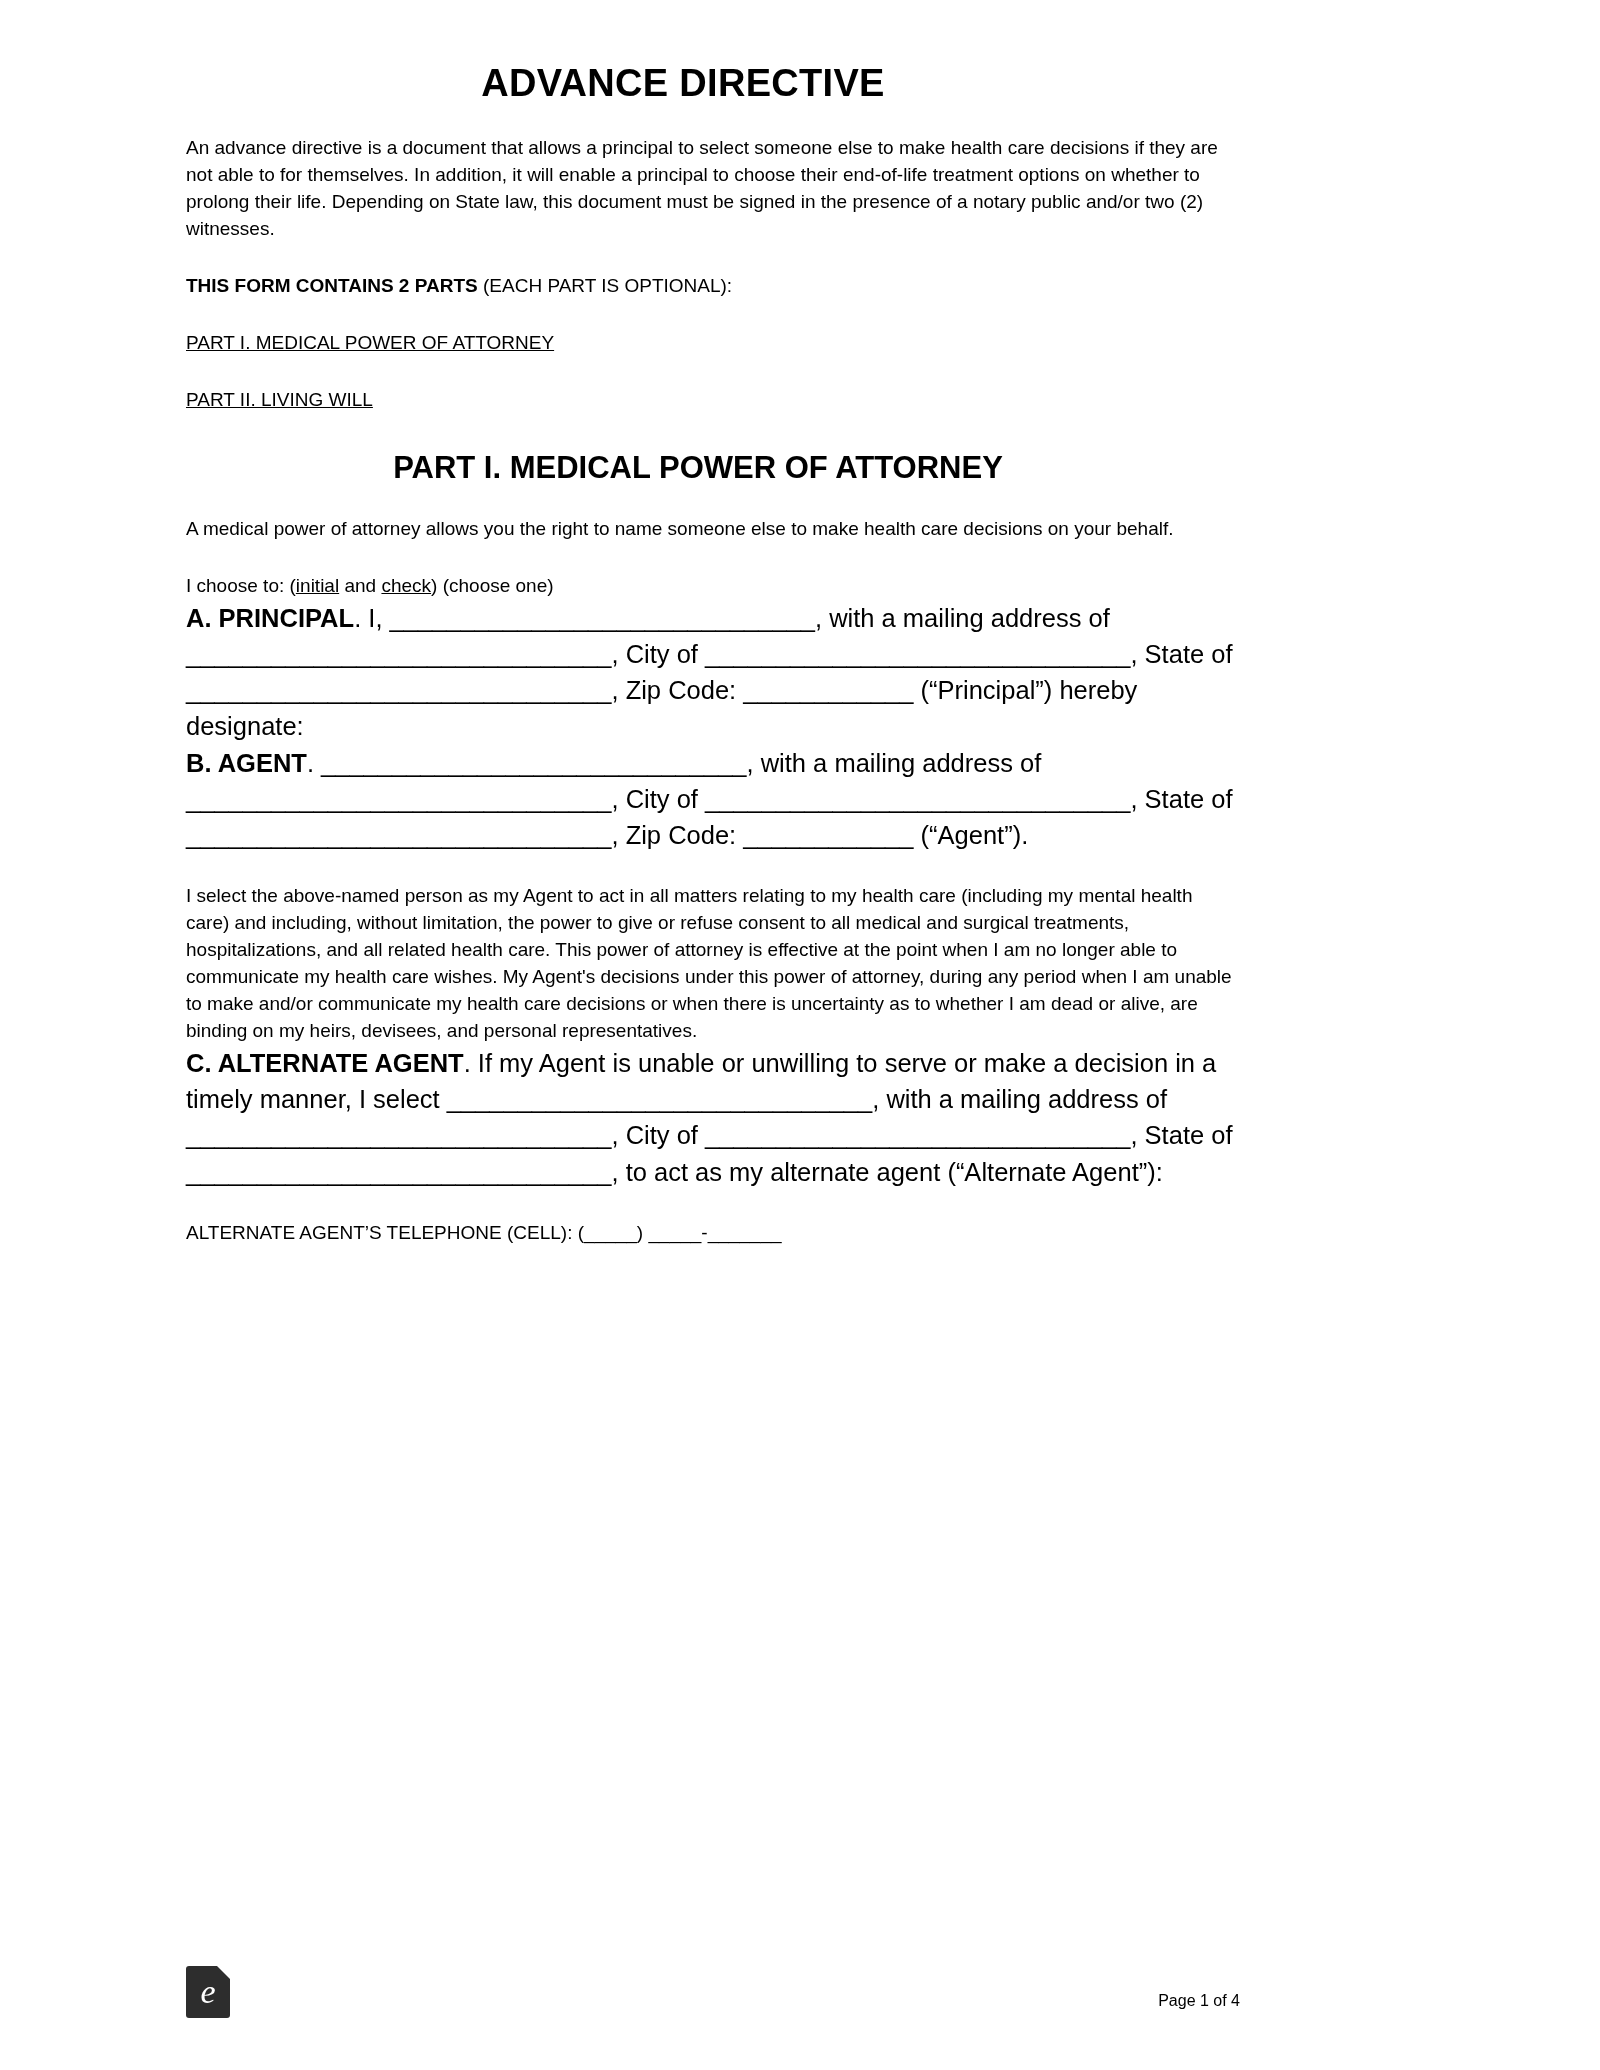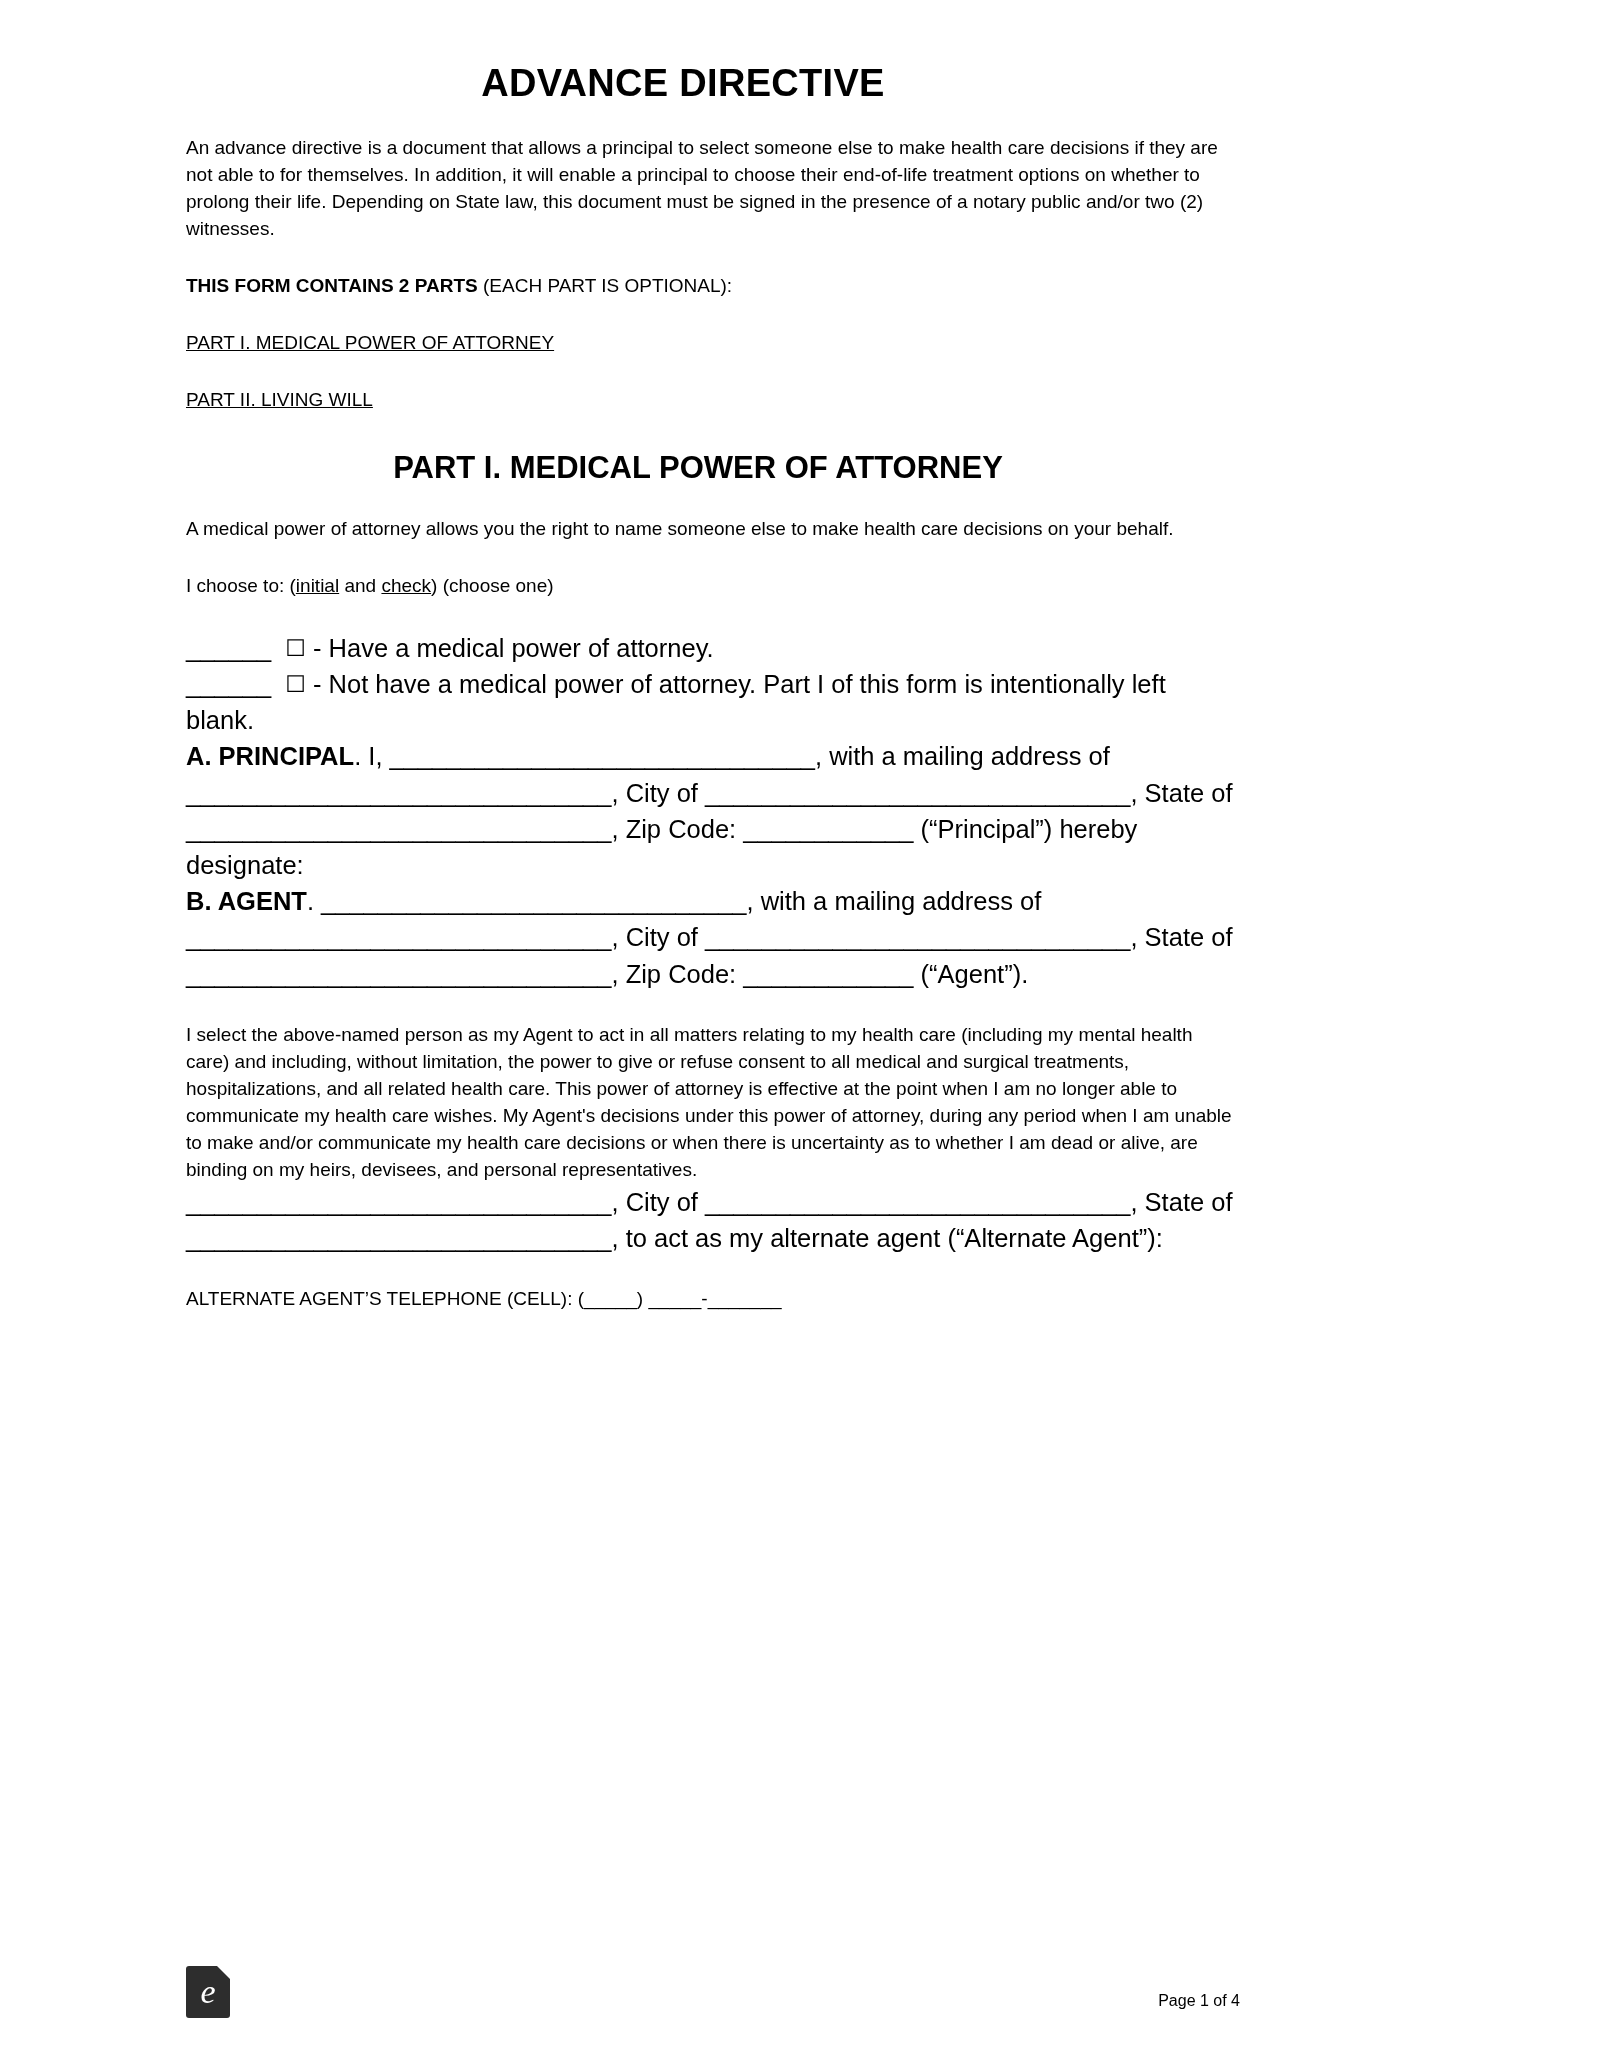--- a/index.html
+++ b/index.html
@@ -117,41 +117,38 @@
   <p class="body-text"><span class="underline">PART I.  MEDICAL POWER OF ATTORNEY</span></p>
 
   <p class="body-text"><span class="underline">PART II. LIVING WILL</span></p>
 
   <h2 class="section-head">PART I. MEDICAL POWER OF ATTORNEY</h2>
 
   <p class="body-text">A medical power of attorney allows you the right to name someone else to make health care decisions on your behalf.</p>
 
   <p class="body-text"><span>I choose to: (</span><span class="underline">initial</span><span> and </span><span class="underline">check</span><span>) (choose one)</span></p>
 
-  <div class="choice-block">
-    <p class="choice-line"><span class="nowrap">______</span>&nbsp; <span class="checkbox-glyph">☐</span><span> - Have a medical power of attorney.</span></p>
-    <p class="choice-line"><span class="nowrap">______</span>&nbsp; <span class="checkbox-glyph">☐</span><span> - Not have a medical power of attorney. Part I of this form is intentionally left blank.</span></p>
-  </div>
 
   <div class="body-text">
     <div class="choice-line"><span class="bold">A. PRINCIPAL</span><span>. I, ______________________________, with a mailing address of</span></div>
     <div class="choice-line">______________________________, City of ______________________________, State of</div>
     <div class="choice-line">______________________________, Zip Code: ____________ (“Principal”) hereby designate:</div>
   </div>
 
   <div class="body-text">
     <div class="choice-line"><span class="bold">B. AGENT</span><span>. ______________________________, with a mailing address of</span></div>
     <div class="choice-line">______________________________, City of ______________________________, State of</div>
     <div class="choice-line">______________________________, Zip Code: ____________ (“Agent”).</div>
   </div>
 
 
   <p class="body-text">I select the above-named person as my Agent to act in all matters relating to my health care (including my mental health care) and including, without limitation, the power to give or refuse consent to all medical and surgical treatments, hospitalizations, and all related health care. This power of attorney is effective at the point when I am no longer able to communicate my health care wishes. My Agent's decisions under this power of attorney, during any period when I am unable to make and/or communicate my health care decisions or when there is uncertainty as to whether I am dead or alive, are binding on my heirs, devisees, and personal representatives.</p>
 
   <div class="body-text">
+    <div class="choice-line"><span class="bold">C. ALTERNATE AGENT</span><span>. If my Agent is unable or unwilling to serve or make a decision in a timely manner, I select ______________________________, with a mailing address of</span></div>
     <div class="choice-line">______________________________, City of ______________________________, State of</div>
     <div class="choice-line">______________________________, to act as my alternate agent (“Alternate Agent”):</div>
   </div>
 
   <p class="body-text">ALTERNATE AGENT’S TELEPHONE (CELL): (_____) _____-_______</p>
 
   <div class="footer">
     <div class="logo">
       <div class="e-glyph">e</div>
       <div class="fold"></div>

